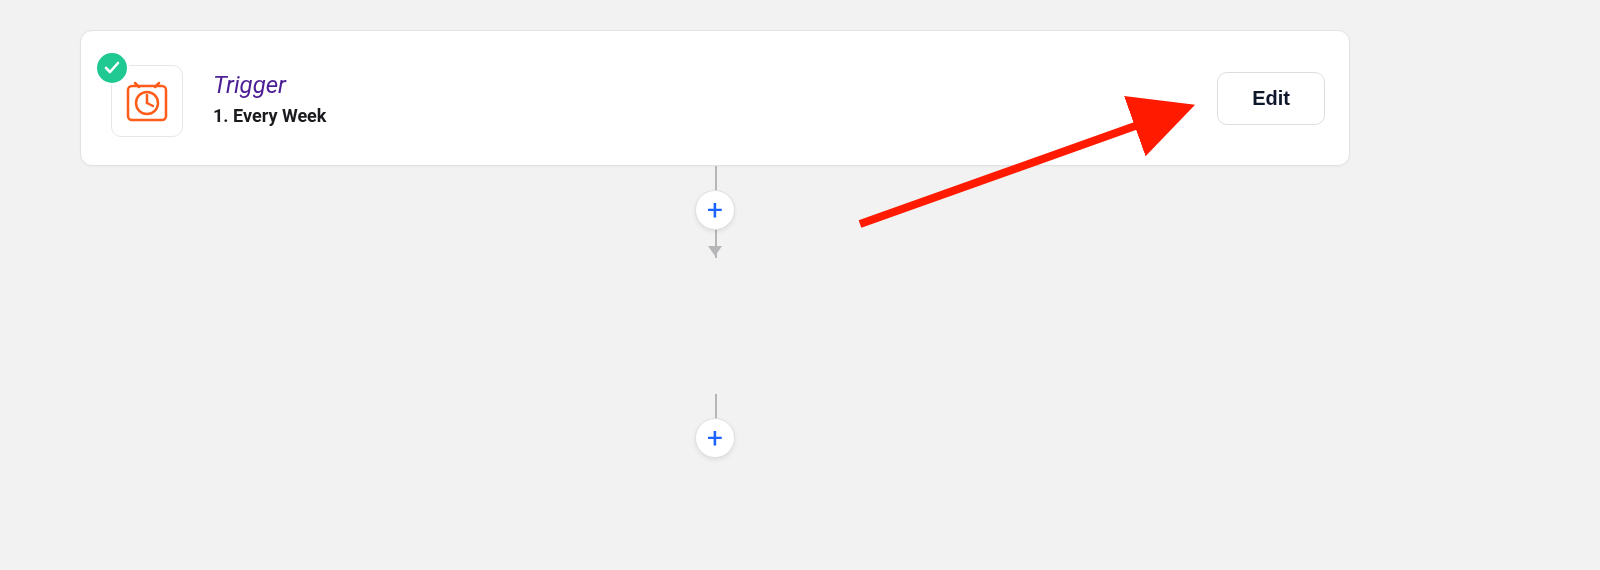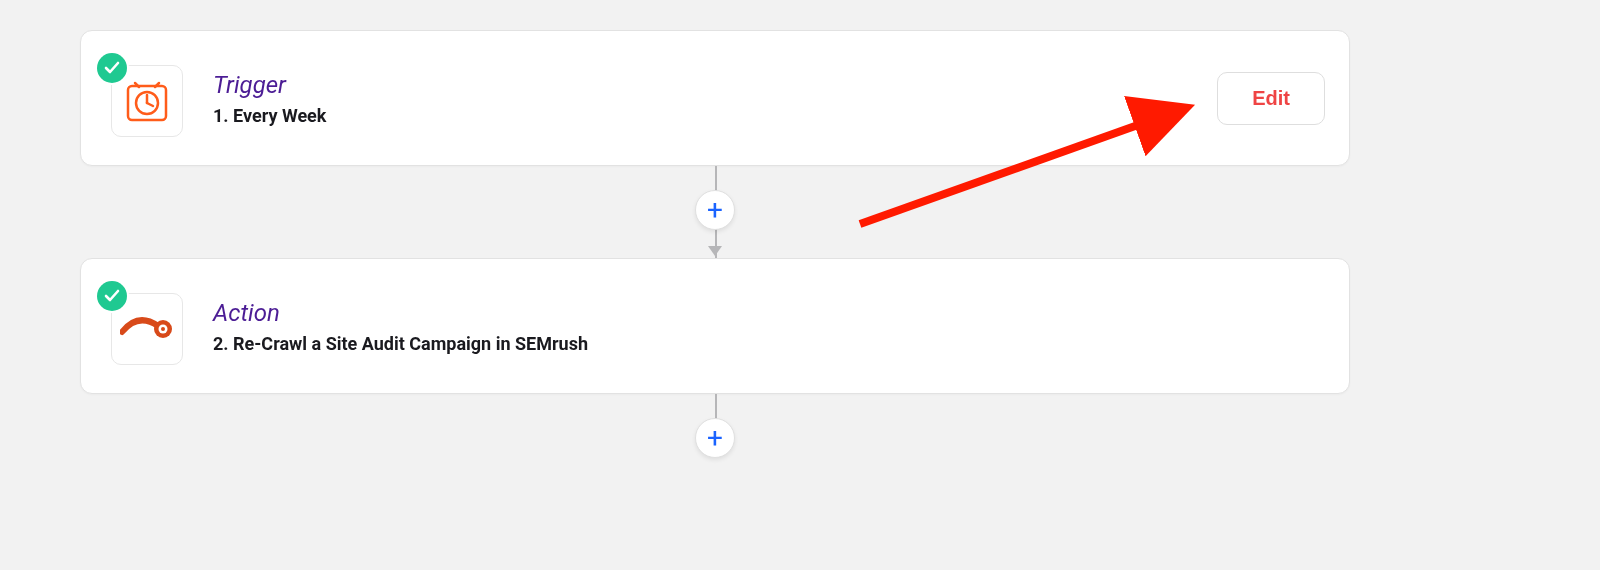--- a/index.html
+++ b/index.html
@@ -85,21 +85,21 @@
     font-size: 18px;
     font-weight: 700;
   }
 
   .edit-btn {
     flex: 0 0 auto;
     padding: 14px 34px;
     border: 1px solid #dedede;
     border-radius: 10px;
     background: #fff;
-    color: #ef4444;
+    color: #0f172a;
     font-weight: 700;
     font-size: 20px;
     cursor: pointer;
   }
 
   
   .connector {
     position: absolute;
     left: 715px; 
     width: 2px;
@@ -176,41 +176,20 @@
     </div>
     <button class="edit-btn">Edit</button>
   </div>
 
   <div class="connector conn-1"></div>
   <div class="plus-btn plus-1">
     <span>+</span>
   </div>
   <div class="chevron"></div>
 
-  <div class="step-card card-2">
-    <div class="icon-wrap">
-      <div class="app-icon-box">
-        <svg width="54" height="26" viewBox="0 0 54 26">
-          <path d="M2 16 Q 18 -4 38 10" fill="none" stroke="#d84a1a" stroke-width="6" stroke-linecap="round"></path>
-          <circle cx="43" cy="13" r="9" fill="#d84a1a"></circle>
-          <circle cx="43" cy="13" r="4.5" fill="#fff"></circle>
-          <circle cx="43" cy="13" r="2" fill="#d84a1a"></circle>
-        </svg>
-      </div>
-      <div class="status-badge">
-        <svg width="18" height="18" viewBox="0 0 18 18">
-          <path d="M3 9 L7 13 L15 4" fill="none" stroke="#fff" stroke-width="2.6" stroke-linecap="round" stroke-linejoin="round"></path>
-        </svg>
-      </div>
-    </div>
-    <div class="step-text">
-      <div class="step-type">Action</div>
-      <div class="step-title">2. Re-Crawl a Site Audit Campaign in SEMrush</div>
-    </div>
-  </div>
 
   <div class="connector conn-2"></div>
   <div class="plus-btn plus-2">
     <span>+</span>
   </div>
 
   <svg class="annotation-arrow" width="1600" height="570" style="left:0;top:0;">
     <defs>
       <marker id="arrowhead" markerWidth="8" markerHeight="8" refX="6" refY="4" orient="auto">
         <polygon points="0 0, 8 4, 0 8" fill="#ff1a00"></polygon>

